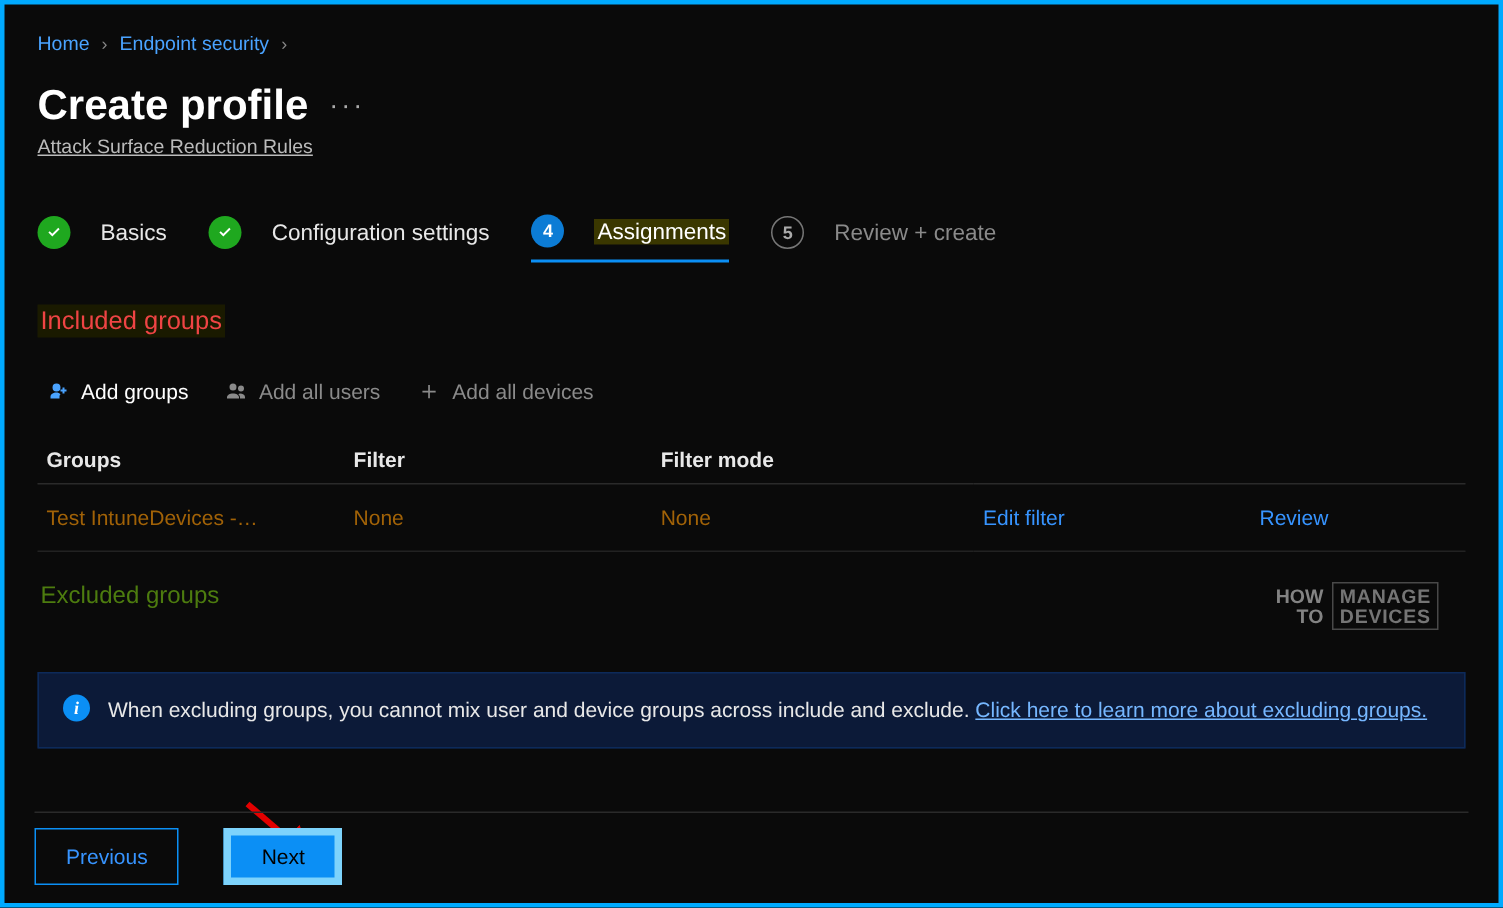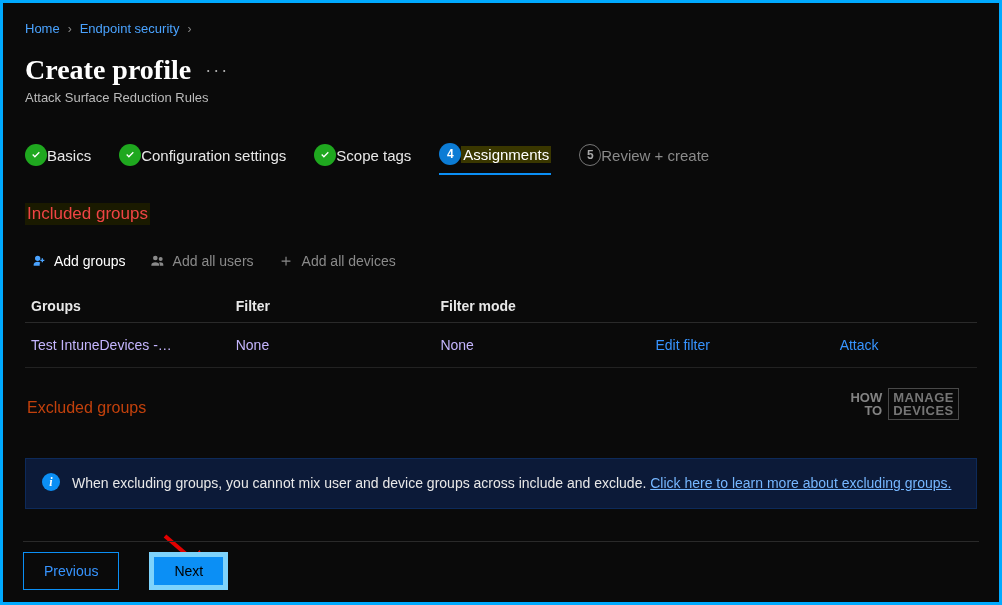--- a/index.html
+++ b/index.html
@@ -13,50 +13,50 @@
     border: 3px solid #00aaff;
     position: relative;
   }
   .content { padding: 18px 22px 0 22px; }
   
   .breadcrumb { font-size: 13px; color: #4aa3ff; display: flex; align-items: center; gap: 8px; }
   .breadcrumb a { color: #4aa3ff; text-decoration: none; }
   .breadcrumb .chev { color: #888; font-size: 12px; }
   
   .title-row { display: flex; align-items: center; gap: 14px; margin-top: 18px; }
-  .title-row h1 { font-size: 28px; font-weight: 600; color: #fff; font-family: Liberation Serif, serif; }
+  .title-row h1 { font-size: 28px; font-weight: 600; color: #fff; }
   .title-row .more { color: #aaa; font-size: 18px; letter-spacing: 2px; cursor: pointer; }
-  .subtitle { font-size: 13px; color: #bbb; margin-top: 4px; }
+  .subtitle { font-size: 13px; color: #bbb; margin-top: 4px; text-decoration: underline; }
   
   .wizard { display: flex; gap: 28px; margin-top: 38px; align-items: center; }
-  .step { display: flex; align-items: center; gap: 0; font-size: 15px; cursor: pointer; padding-bottom: 8px; }
+  .step { display: flex; align-items: center; gap: 20px; font-size: 15px; cursor: pointer; padding-bottom: 8px; }
   .step .badge { width: 22px; height: 22px; border-radius: 50%; display: flex; align-items: center; justify-content: center; font-size: 12px; font-weight: 600; }
   .badge.done { background: #1fa81f; color: #fff; }
   .badge.done svg { width: 12px; height: 12px; fill: #fff; }
   .badge.current { background: #0c7cd5; color: #fff; }
   .badge.upcoming { border: 1.5px solid #777; color: #aaa; }
   .step.current { border-bottom: 2px solid #0b8ff5; }
   .step.current .label { background: #3a3700; color: #fff; padding: 0 2px; }
   .step .label { color: #e8e8e8; }
   .step.upcoming .label { color: #8a8a8a; }
   
   .section-heading { color: #ef4444; font-size: 17px; margin-top: 28px; background: rgba(0,0,0,0); display: inline-block; padding: 1px 2px; }
   .section-heading.hl { background: #1a1a00; }
-  .section-heading.plain { color: #c2410c; font-size: 16px; margin-top: 30px; }
+  .section-heading.plain { color: #4d7c0f; font-size: 16px; margin-top: 20px; }
   
   .action-bar { display: flex; gap: 24px; margin-top: 24px; margin-left: 6px; align-items: center; }
   .action { display: flex; align-items: center; gap: 7px; font-size: 14px; cursor: pointer; }
   .action.primary { color: #fff; }
   .action.dim { color: #8a8a8a; }
   .action svg { width: 16px; height: 16px; }
   .action .plus { font-size: 17px; color: #8a8a8a; }
   
   .tbl { width: 100%; margin-top: 18px; border-collapse: collapse; }
   .tbl th { text-align: left; font-weight: 600; font-size: 14px; color: #e8e8e8; padding: 8px 6px; border-bottom: 1px solid #2a2a2a; }
-  .tbl td { font-size: 14px; color: #c4b5fd; padding: 14px 6px; border-bottom: 1px solid #222; }
+  .tbl td { font-size: 14px; color: #a16207; padding: 14px 6px; border-bottom: 1px solid #222; }
   .tbl td.link { color: #3794ff; cursor: pointer; }
   .tbl .col-group { width: 200px; }
   .tbl .col-filter { width: 200px; }
   .tbl .col-mode { width: 210px; }
   .tbl .col-edit { width: 180px; }
   .tbl .col-remove { width: 140px; }
   
   .watermark { position: absolute; right: 40px; top: 385px; display: flex; gap: 6px; align-items: center; opacity: 0.85; }
   .watermark .howto { text-align: right; font-size: 13px; font-weight: 700; color: #999; line-height: 1; }
   .watermark .mng { border: 1px solid #555; padding: 2px 4px; font-size: 13px; font-weight: 700; color: #888; letter-spacing: 0.5px; line-height: 1; }
@@ -101,28 +101,20 @@
         </span>
       <span class="label">Basics</span>
     </div>
     <div class="step done">
       <span class="badge done">
           <svg viewBox="0 0 16 16">
             <path d="M6.5 11.5 3 8l1.2-1.2 2.3 2.3 5.3-5.3L13 5z"></path>
           </svg>
         </span>
       <span class="label">Configuration settings</span>
-    </div>
-    <div class="step done">
-      <span class="badge done">
-          <svg viewBox="0 0 16 16">
-            <path d="M6.5 11.5 3 8l1.2-1.2 2.3 2.3 5.3-5.3L13 5z"></path>
-          </svg>
-        </span>
-      <span class="label">Scope tags</span>
     </div>
     <div class="step current">
       <span class="badge current">4</span>
       <span class="label">Assignments</span>
     </div>
     <div class="step upcoming">
       <span class="badge upcoming">5</span>
       <span class="label">Review + create</span>
     </div>
   </div>
@@ -166,21 +158,21 @@
         <th></th>
           <th></th>
       </tr>
     </thead>
     <tbody>
       <tr>
         <td>Test IntuneDevices -…</td>
         <td>None</td>
         <td>None</td>
         <td class="link">Edit filter</td>
-        <td class="link">Attack</td>
+        <td class="link">Review</td>
       </tr>
     </tbody>
   </table>
 
   
   <div class="section-heading plain">Excluded groups</div>
 
   
   <div class="info">
     <span class="icon">i</span>

